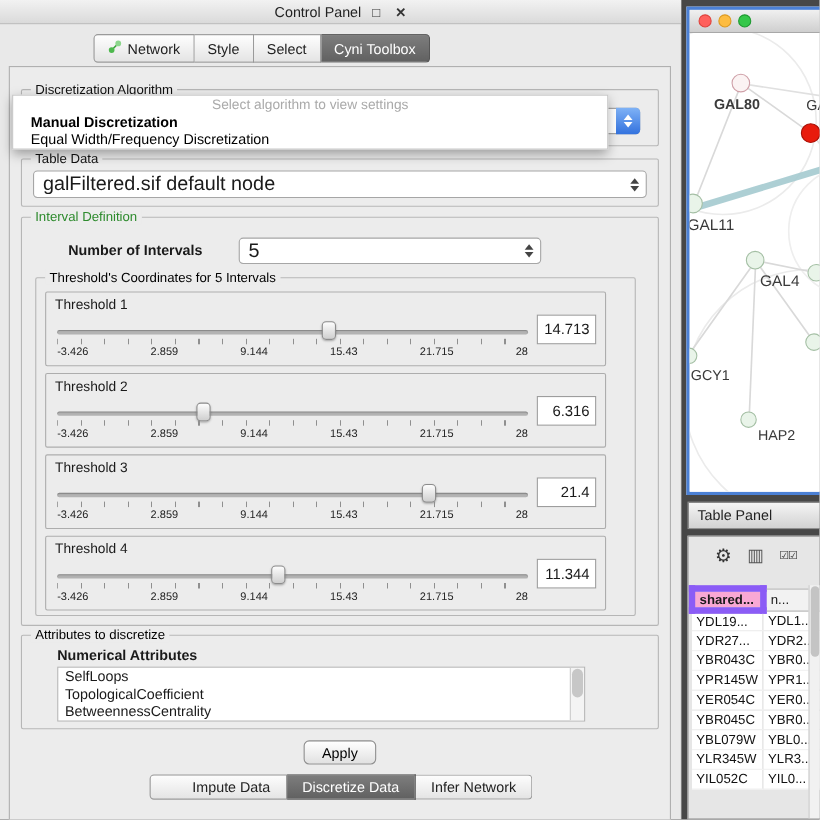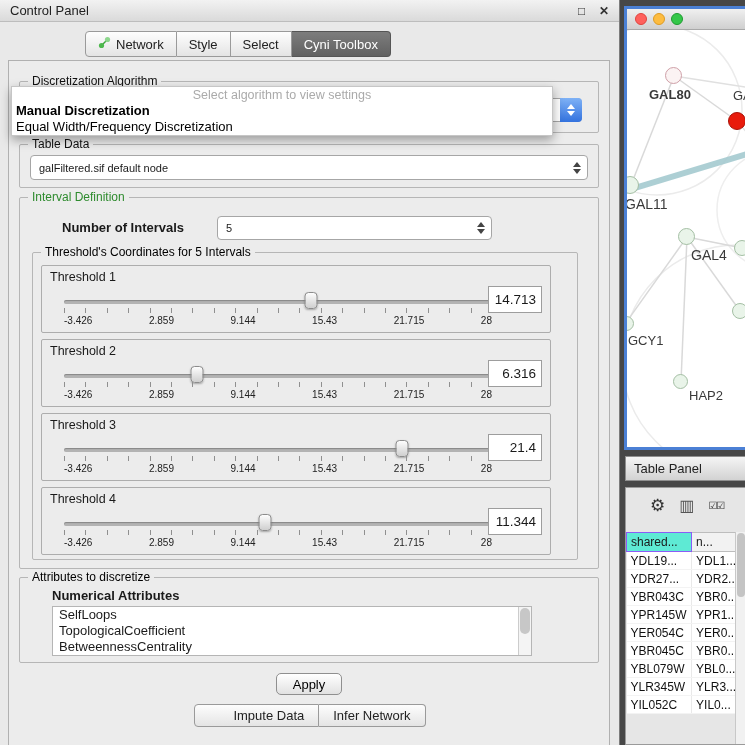--- a/index.html
+++ b/index.html
@@ -10,21 +10,21 @@
     position:relative;
     color:#1a1a1a;
   }
 
   
   .control-panel {
     position:absolute; left:0; top:0; width:620px; height:745px;
     background:#e9e9e9; border-right:1px solid #7d7d7d;
   }
   .cp-titlebar {
-    height:22px; display:flex; align-items:center; justify-content:space-between;
+    height:22px; display:flex; align-items:center; justify-content:center;
     padding:0 10px; background:linear-gradient(#f2f2f2,#dadada);
     border-bottom:1px solid #bdbdbd; font-size:13px; color:#222;
   }
   .winbtn { font-size:12px; color:#333; margin-left:10px; cursor:default; }
   .winbtn.close { font-weight:bold; }
 
   .cp-tabs { position:absolute; left:85px; top:31px; height:24px; display:flex; }
   .cp-tab {
     display:flex; align-items:center; gap:5px; padding:12px 12px; font-size:13px;
     background:linear-gradient(#fefefe,#e4e4e4); border:1px solid #9a9a9a; border-left:none;
@@ -43,21 +43,21 @@
   .group-label {
     position:absolute; top:-8px; left:8px; background:#ececec; padding:0 4px;
     font-size:12px; color:#111; white-space:nowrap;
   }
   .group-label.green { color:#2e8b2e; }
   .group-label.blue { color:#000000; }
 
   
   .combo {
     position:absolute; background:#fff; border:1px solid #a6a6a6; border-radius:4px;
-    display:flex; align-items:center; font-size:11px;
+    display:flex; align-items:center; font-size:18px;
   }
   .combo-text { padding-left:8px; flex:1; white-space:nowrap; overflow:hidden; }
   .arrows { width:20px; display:flex; flex-direction:column; align-items:center; gap:2px; }
   .tri-up { width:0; height:0; border-left:4px solid transparent; border-right:4px solid transparent; border-bottom:5px solid #444; }
   .tri-down { width:0; height:0; border-left:4px solid transparent; border-right:4px solid transparent; border-top:5px solid #444; }
   .combo-cap {
     position:absolute; right:-1px; top:-1px; bottom:-1px; width:22px; border-radius:0 4px 4px 0;
     background:linear-gradient(#7fb2f6,#3372de); display:flex; flex-direction:column;
     align-items:center; justify-content:center; gap:2px;
   }
@@ -65,37 +65,37 @@
   .combo-cap .tri-down { border-top-color:#fff; }
 
   .disc-group { left:10px; top:20px; width:580px; height:52px; }
   .disc-combo { left:10px; top:16px; width:552px; height:24px; }
 
   .popup {
     position:absolute; left:2px; top:25px; width:542px; height:50px; z-index:10;
     background:#fff; border:1px solid #c6c6c6; box-shadow:0 4px 10px rgba(0,0,0,.35);
   }
   .popup-header { height:16px; text-align:center; color:#aaa; font-size:12.5px; line-height:16px; }
-  .popup-item { height:16px; padding-left:4px; font-size:13px; line-height:16px; color:#000; }
+  .popup-item { height:16px; padding-left:16px; font-size:13px; line-height:16px; color:#000; }
   .popup-item.bold { font-weight:bold; }
 
   .table-data-group { left:10px; top:83px; width:580px; height:44px; }
   .td-combo { left:10px; top:10px; width:558px; height:25px; }
 
   .interval-group { left:10px; top:136px; width:580px; height:372px; }
   .num-label { position:absolute; left:42px; top:22px; font-weight:bold; font-size:13px; }
   .num-combo { left:197px; top:18px; width:275px; height:24px; }
 
   .thresholds-group { left:12px; top:54px; width:546px; height:308px; }
   .threshold {
     position:absolute; left:8px; width:510px; height:68px;
     border:1px solid #adadad; border-radius:2px; background:#ececec;
   }
   .th-title { position:absolute; left:8px; top:4px; font-weight:normal; font-size:12.5px; }
-  .slider { position:absolute; left:22px; top:22px; width:428px; height:42px; }
+  .slider { position:absolute; left:10px; top:22px; width:428px; height:42px; }
   .track {
     position:absolute; left:0; right:0; top:12px; height:4px; border-radius:2px;
     background:#b3b3b3; box-shadow:inset 0 1px 1px rgba(0,0,0,.25);
   }
   .thumb {
     position:absolute; top:4px; width:13px; height:17px; border-radius:4px;
     background:linear-gradient(#fdfdfd,#cfcfcf); border:1px solid #8c8c8c;
     transform:translateX(-50%); box-shadow:0 1px 2px rgba(0,0,0,.3);
   }
   .tickmarks {
@@ -175,21 +175,21 @@
   .tp-toolbar { height:34px; display:flex; align-items:center; gap:14px; padding-left:24px; }
   .tool { color:#333; cursor:default; }
   .tool.gear { font-size:17px; }
   .tool.cols { font-size:16px; color:#555; }
   .tool.checks { font-size:10px; letter-spacing:-1px; }
   .tp-table { border-collapse:collapse; margin-top:10px; font-size:12px; table-layout:fixed; }
   .tp-table th {
     height:19px; font-weight:normal; text-align:left; padding:0 4px;
     white-space:nowrap; overflow:hidden;
   }
-  .tp-table th.sel { background:#5eead4; border:1px solid #8b5cf6; }
+  .tp-table th.sel { background:#f9a8d4; border:6px solid #8b5cf6;font-weight:bold; }
   .tp-table th.plain { background:#f2f2f2; border:1px solid #bdbdbd; }
   .tp-table td {
     height:18px; background:#fff; padding:0 4px; white-space:nowrap; overflow:hidden;
     border-right:1px solid #e9e9e9; border-bottom:1px solid #f3f3f3; color:#111;
   }
   .tp-scroll {
     position:absolute; right:0; top:44px; bottom:0; width:11px;
     background:#f1f1f1; border-left:1px solid #c8c8c8;
   }
   .tp-thumb { margin:1px; height:64px; background:#c4c4c4; border-radius:5px; }
@@ -359,20 +359,21 @@
             <div class="vthumb"></div>
           </div>
       </div>
     </div>
 
     <button class="apply">Apply</button>
   </div>
 
   <div class="bottom-tabs">
     <div class="btab">Impute Data</div>
+    <div class="btab selected">Discretize Data</div>
     <div class="btab">Infer Network</div>
   </div>
 </section>
 
 <section class="net-window">
   <div class="net-titlebar">
     <span class="light red"></span>
     <span class="light yellow"></span>
     <span class="light green"></span>
   </div>

